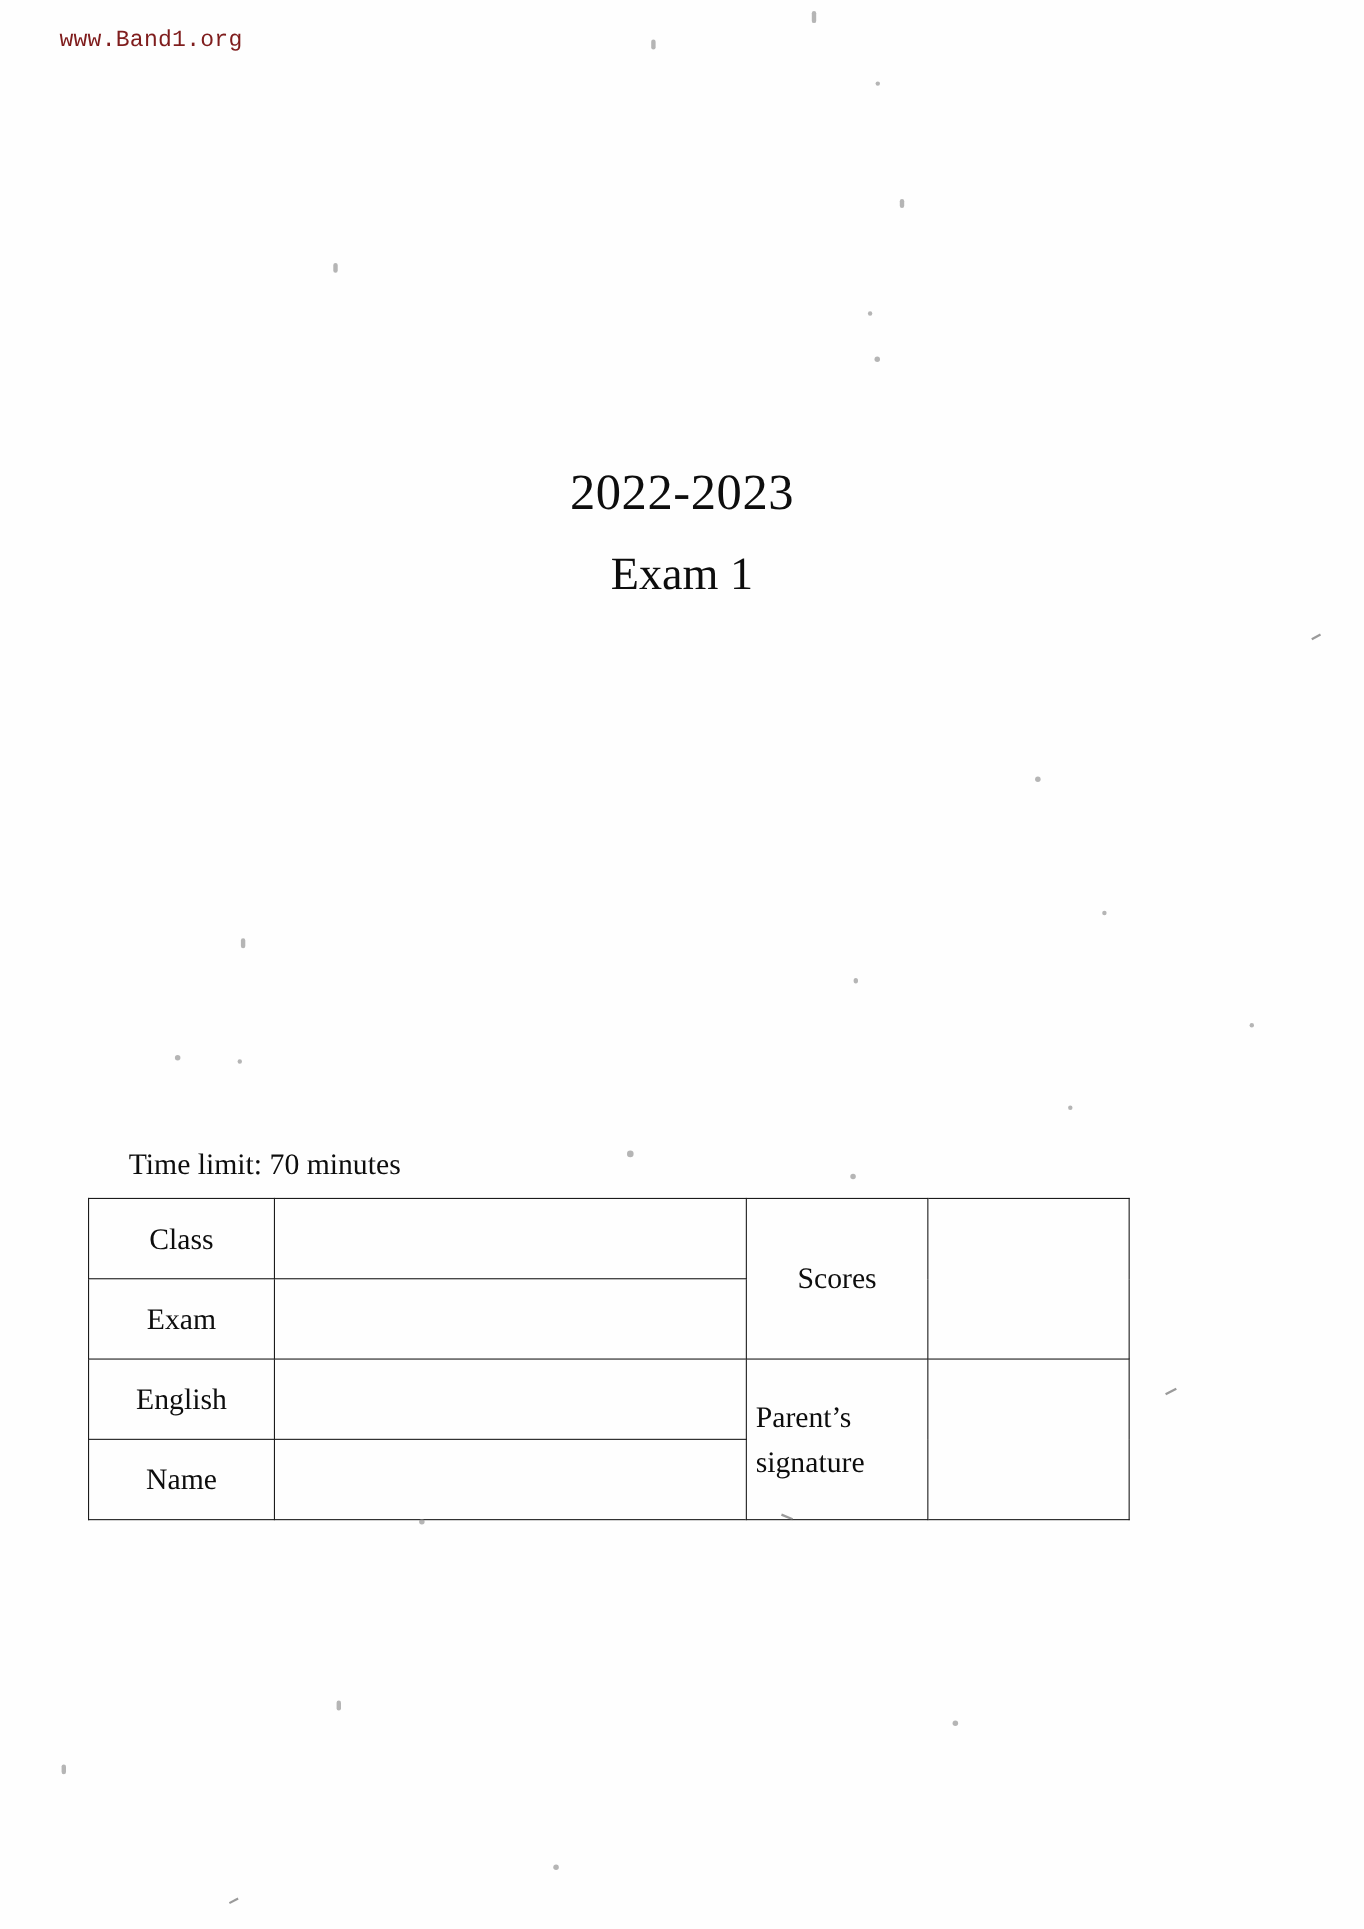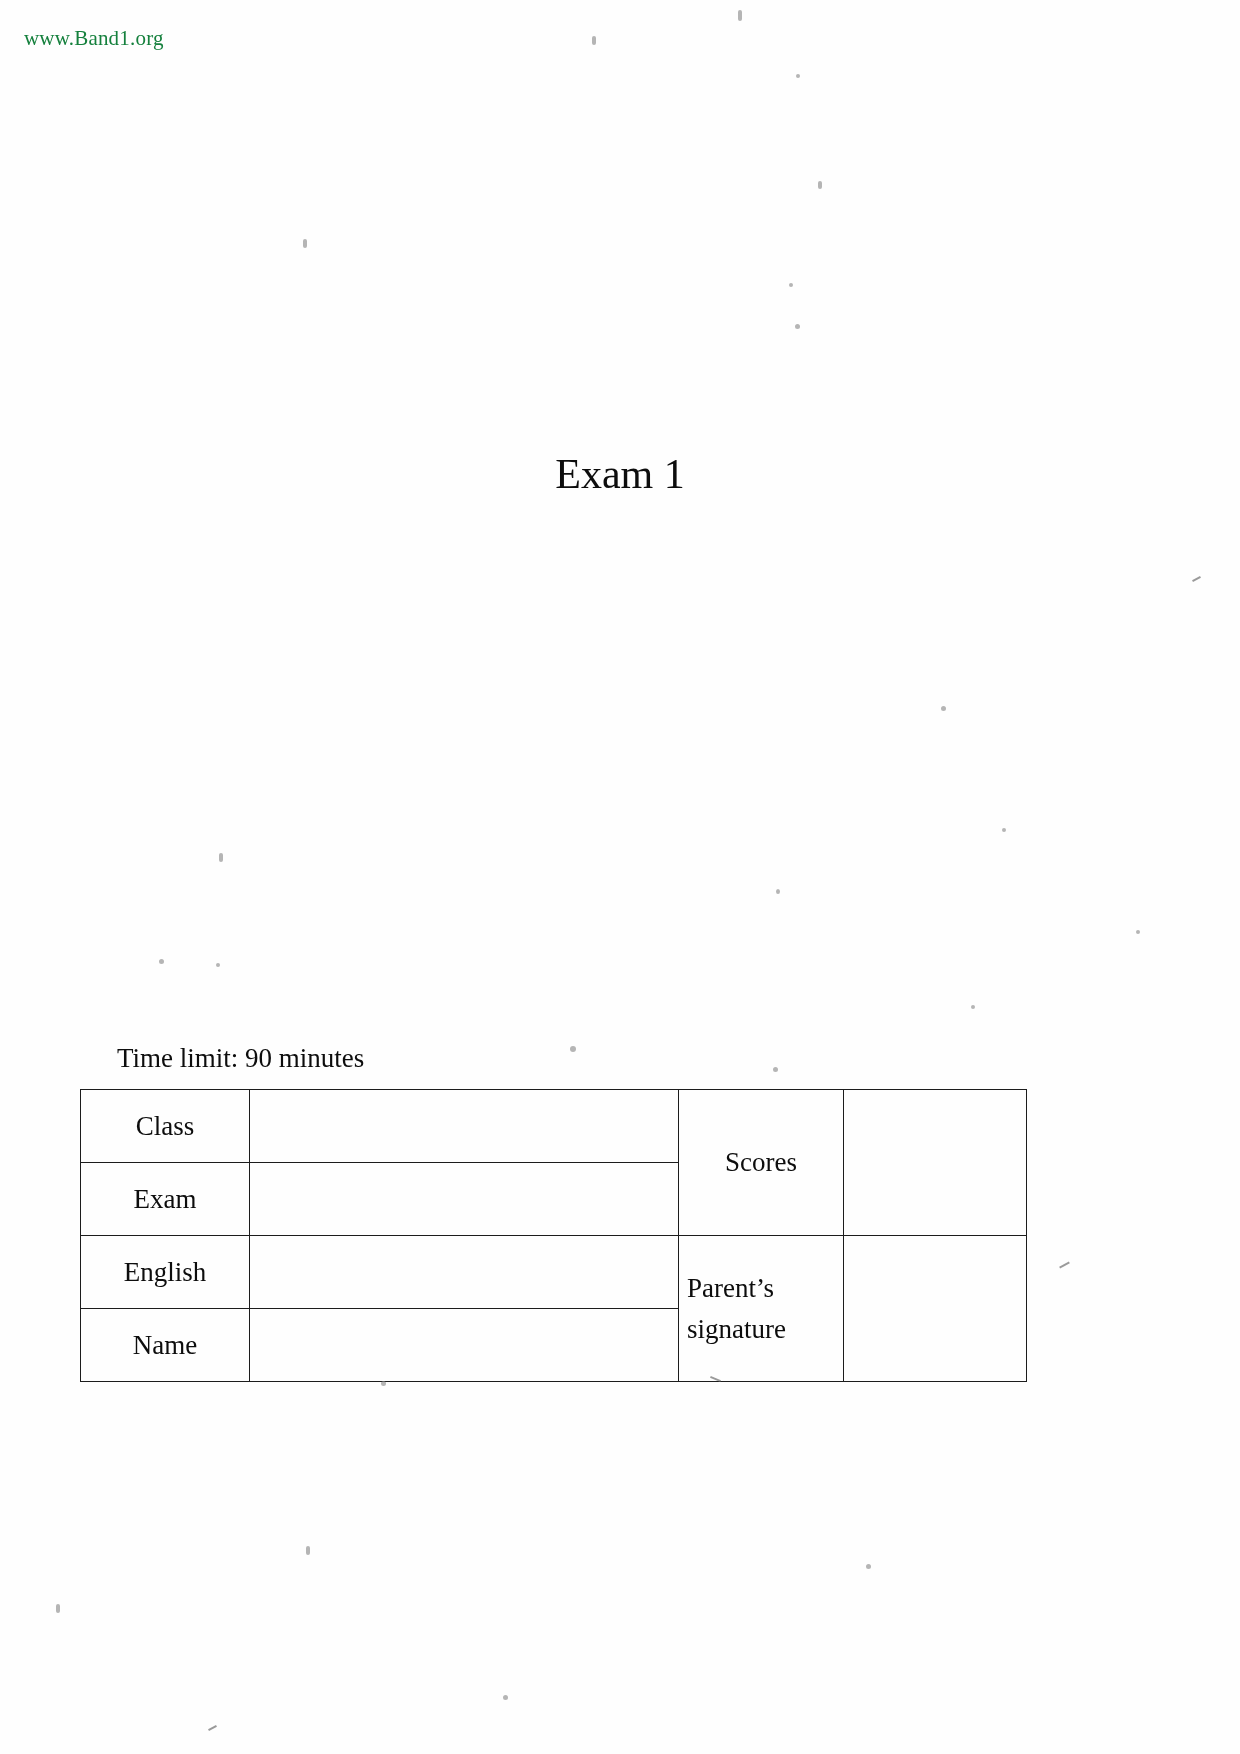--- a/index.html
+++ b/index.html
@@ -13,26 +13,26 @@
     height: 1754px;
     background: #fefefe;
     overflow: hidden;
     font-family: "Liberation Serif", serif;
     color: #0d0d0d;
   }
 
   
   .site-url {
     position: absolute;
-    left: 24px;
+    left: 54px;
     top: 26px;
-    font-family: Liberation Serif, serif;
+    font-family: Liberation Mono, monospace;
     font-size: 21px;
     letter-spacing: 0.2px;
-    color: #15803d;
+    color: #7f1d1d;
   }
 
   
   .title-block {
     position: absolute;
     left: 0;
     top: 424px;
     width: 1240px;
     text-align: center;
   }
@@ -117,24 +117,25 @@
   }
 </style>
 </head>
 <body>
 
 <div class="page">
 
   <div class="site-url">www.Band1.org</div>
 
   <div class="title-block">
+    <div class="title-year">2022-2023</div>
     <div class="title-exam">Exam 1</div>
   </div>
 
-  <div class="time-limit">Time limit: 90 minutes</div>
+  <div class="time-limit">Time limit: 70 minutes</div>
 
   <table class="info-table">
     <tbody>
         <tr>
       <td class="lbl">Class</td>
       <td class="blank"></td>
       <td class="mid" rowspan="2">Scores</td>
       <td class="right-blank" rowspan="2"></td>
     </tr>
     <tr>

